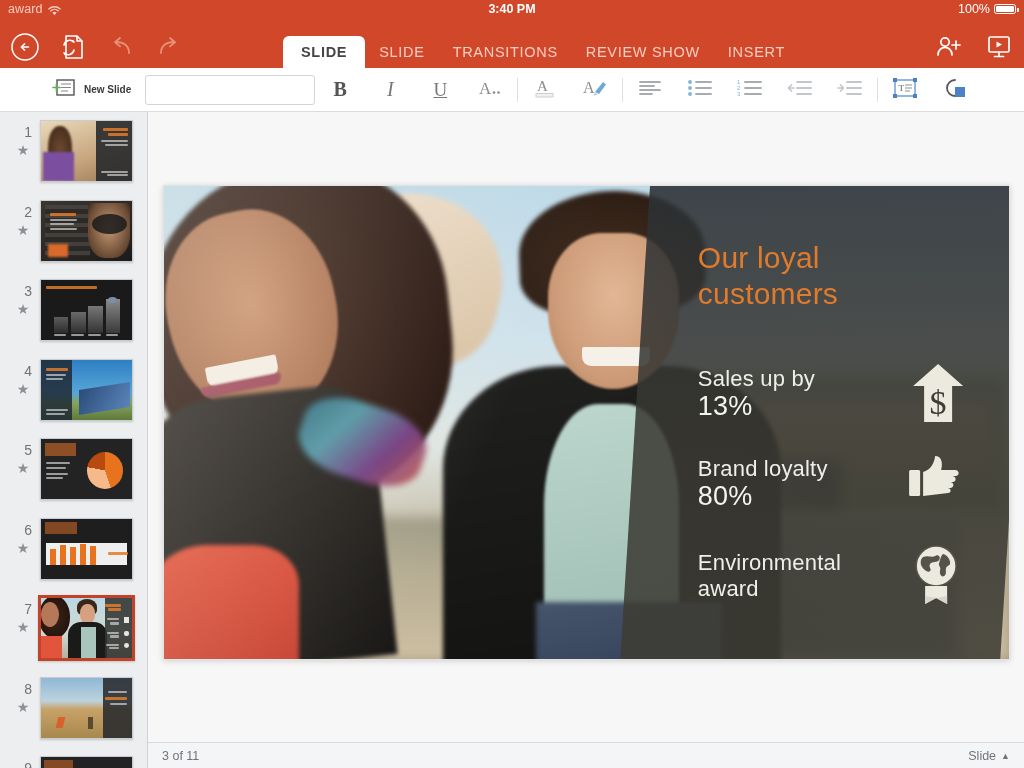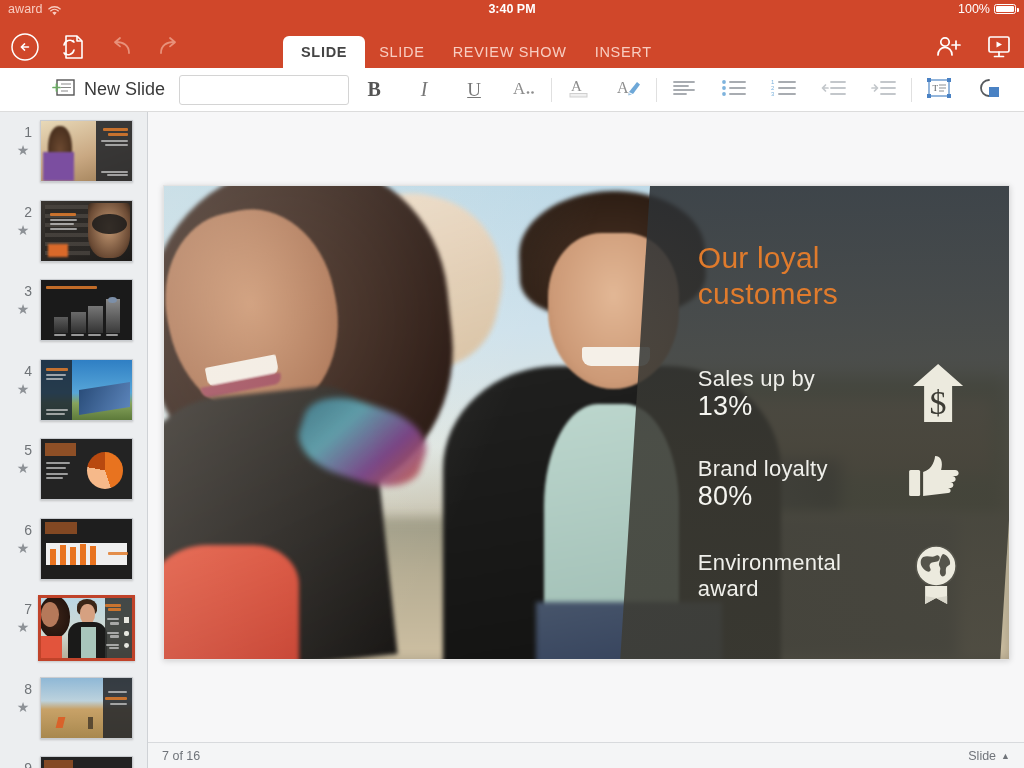--- a/index.html
+++ b/index.html
@@ -61,21 +61,21 @@
   
   .rightgroup { position:absolute; right:8px; top:30px; display:flex; align-items:center; gap:16px; }
 
   
   .ribbon {
     position:absolute; left:0; top:68px; width:1024px; height:44px;
     background:#ffffff; border-bottom:1px solid #dcdcdc;
     display:flex; align-items:center;
   }
   .rb-newslide { display:flex; align-items:center; gap:8px; margin-left:50px; cursor:pointer; }
-  .rb-newslide-label { font-size:18px; color:#3a3a3a; }
+  .rb-newslide-label { font-size:10px; color:#3a3a3a;font-weight:bold; }
   .fontbox {
     margin-left:14px; width:170px; height:30px; background:#ffffff;
     border:1px solid #d4d4d4; border-radius:3px; display:flex; align-items:center;
   }
   .fontbox .fname { flex:1; height:100%; border-right:1px solid #d4d4d4; }
   .fontbox .fsize { width:45px; height:100%; }
   .rb-icon { width:50px; height:44px; display:flex; align-items:center; justify-content:center; cursor:pointer; }
   .rb-sep { width:1px; height:24px; background:#e0e0e0; margin:0 2px; }
   .glyph-b { font-size:20px; font-weight:bold; color:#555; font-family:"Liberation Serif",serif; }
   .glyph-i { font-size:20px; font-style:italic; color:#777; font-family:"Liberation Serif",serif; }
@@ -295,20 +295,21 @@
       <svg width="28" height="24" viewBox="0 0 28 24">
         <path d="M6 18 C6 10 12 7 19 7" stroke="#e8917a" stroke-width="1.8" fill="none" stroke-linecap="round"></path>
         <path d="M15 3 L20 7.2 L15 11.4" stroke="#e8917a" stroke-width="1.8" fill="none" stroke-linecap="round" stroke-linejoin="round"></path>
       </svg>
     </div>
   </div>
 
   <div class="tabs">
     <div class="tab active">SLIDE</div>
     <div class="tab">SLIDE</div>
+    <div class="tab">TRANSITIONS</div>
     <div class="tab">REVIEW SHOW</div>
     <div class="tab">INSERT</div>
   </div>
 
   <div class="rightgroup">
     <div class="navbtn">
       <svg width="28" height="26" viewBox="0 0 28 26">
         <circle cx="10" cy="8" r="4.2" stroke="#ffffff" stroke-width="1.7" fill="none"></circle>
         <path d="M3 21 c0 -5 3.4 -7.6 7 -7.6 c3.6 0 7 2.6 7 7.6" stroke="#ffffff" stroke-width="1.7" fill="none" stroke-linecap="round"></path>
         <path d="M21 7 V15 M17 11 H25" stroke="#ffffff" stroke-width="1.7" stroke-linecap="round"></path>
@@ -689,18 +690,18 @@
             </svg>
           </div>
         </div>
 
       </div>
     </div>
   </div>
 </div>
 
 <div class="statusbar-bottom">
-  <span>7 of 16</span>
+  <span>3 of 11</span>
   <span class="notes-grp">
     <span>Slide</span>
     <span style="font-size:9px;">▲</span>
   </span>
 </div>
 
 </body></html>

